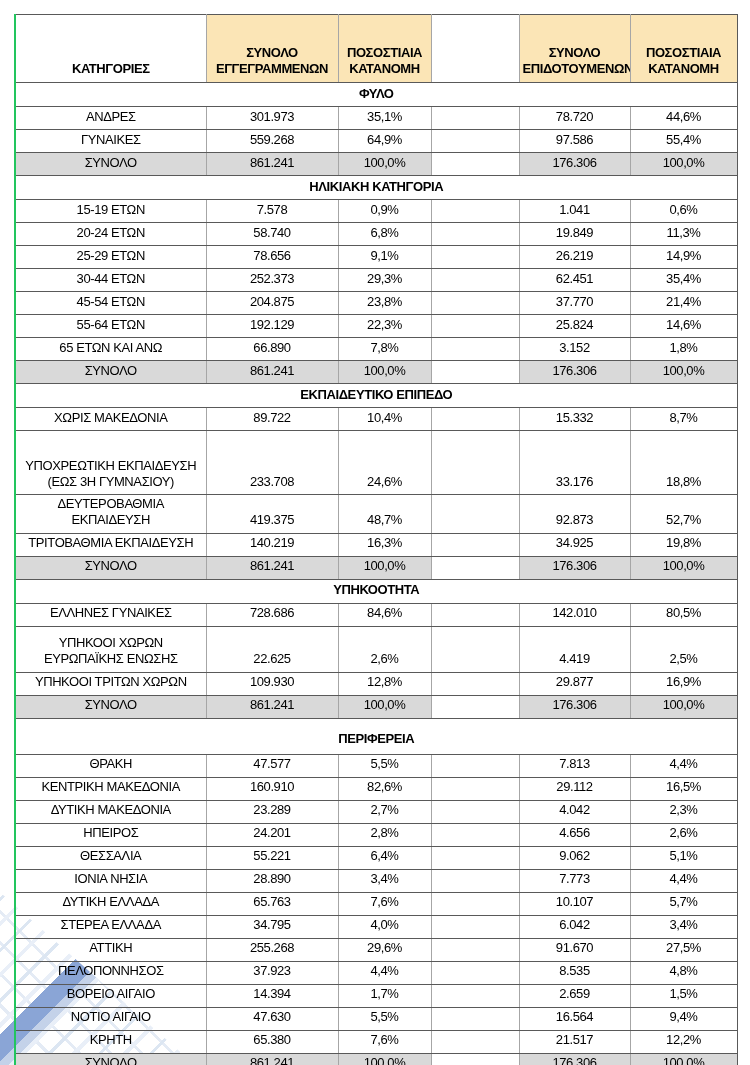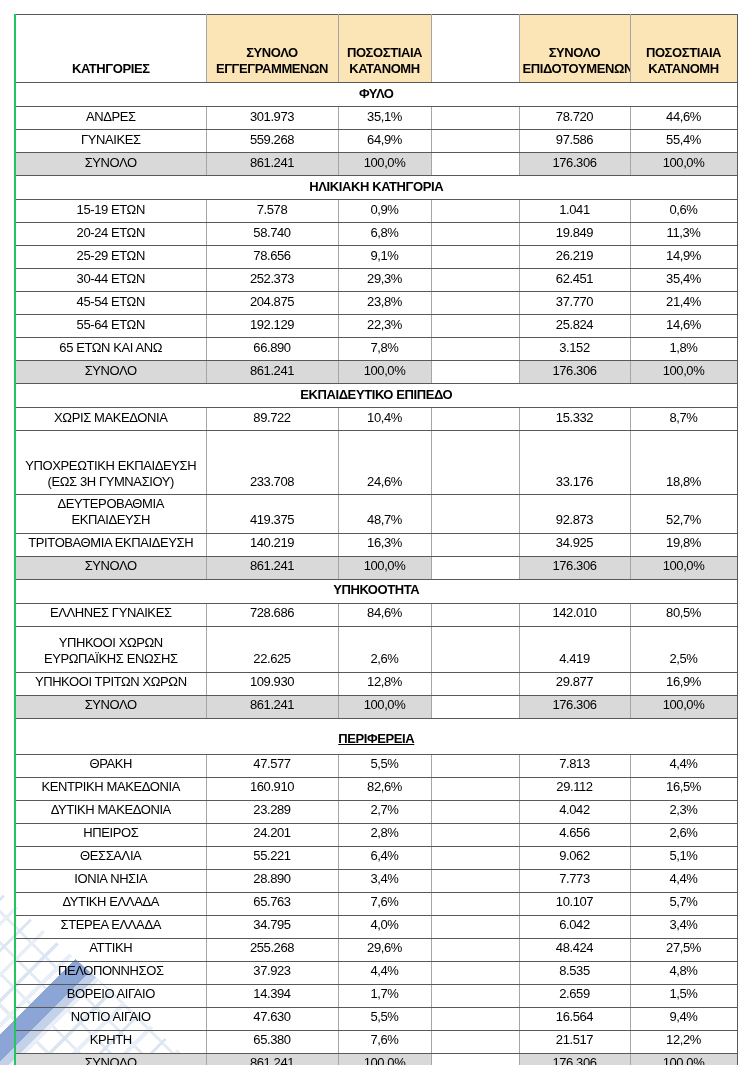--- a/index.html
+++ b/index.html
@@ -61,21 +61,21 @@
   tr.header-row th{
     font-weight:bold;
     white-space:pre-line;
     padding-bottom:5px;
   }
   th.fill{background:#fbe5b6;}
 
   tr.section-row{height:24px;margin-left:39px;}
   tr.section-row th{font-weight:bold;background:#ffffff;}
   tr.section-row.spaced{height:36px;}
-  tr.section-row.spaced th{padding-bottom:6px;text-decoration:underline;}
+  tr.section-row.spaced th{padding-bottom:6px;}
 
   tr.data-row{height:23px;}
   tr.data-row.size-tall{height:64px;}
   tr.data-row.size-med{height:46px;padding-left:7px;}
   tr.total-row{height:23px;font-weight:bold;}
   tr.total-row td{background:#d9d9d9;}
   tr.total-row td.c-spacer{background:#ffffff;}
 </style>
 </head>
 <body>
@@ -344,21 +344,21 @@
           <td>4,0%</td>
           <td class="c-spacer"></td>
           <td>6.042</td>
           <td>3,4%</td>
         </tr>
         <tr class="data-row">
           <td>ΑΤΤΙΚΗ</td>
           <td>255.268</td>
           <td>29,6%</td>
           <td class="c-spacer"></td>
-          <td>48.424</td>
+          <td>91.670</td>
           <td>27,5%</td>
         </tr>
         <tr class="data-row">
           <td>ΠΕΛΟΠΟΝΝΗΣΟΣ</td>
           <td>37.923</td>
           <td>4,4%</td>
           <td class="c-spacer"></td>
           <td>8.535</td>
           <td>4,8%</td>
         </tr>

